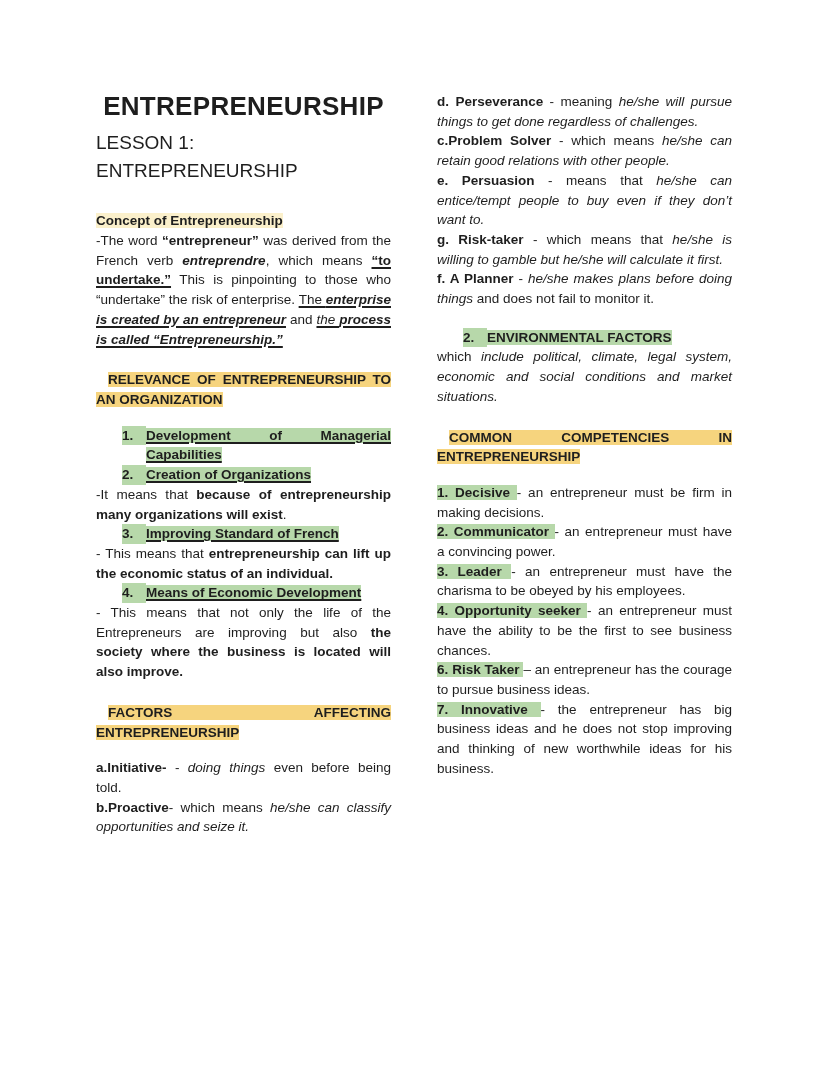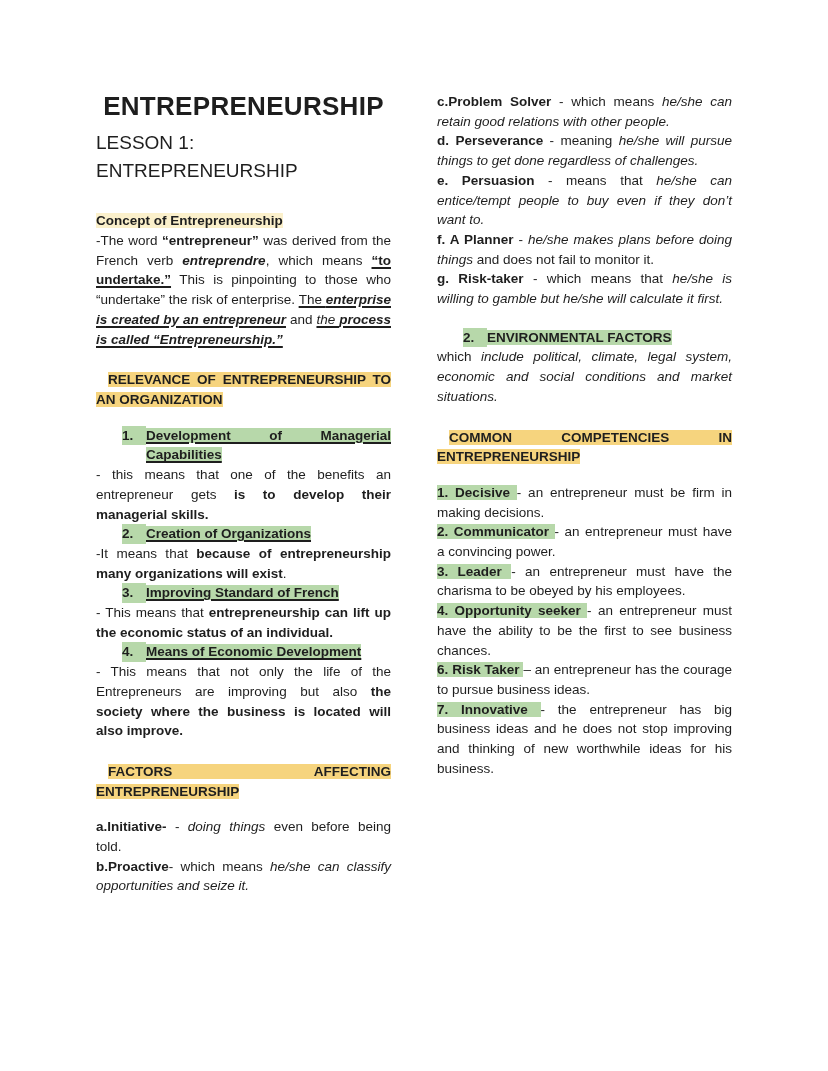--- a/index.html
+++ b/index.html
@@ -58,39 +58,38 @@
 
 <div class="page">
   <div class="col col-left">
     <h1 class="doc-title">ENTREPRENEURSHIP</h1>
     <div class="doc-subtitle">LESSON 1: ENTREPRENEURSHIP</div>
     <div>
         <div class="block h-cream"><span class="b hl-cream">Concept of Entrepreneurship</span></div>
         <div class="block para"><span>-The word </span><span class="b">“entrepreneur”</span><span> was derived from the French verb </span><span class="b i">entreprendre</span><span>, which means </span><span class="b u">“to undertake.”</span><span> This is pinpointing to those who “undertake” the risk of enterprise. </span><span class="u">The </span><span class="b i u">enterprise is created by an entrepreneur</span><span> and </span><span class="i u">the </span><span class="b i u">process is called “Entrepreneurship.”</span></div>
         <div class="block h-yellow"><span class="b hl-yellow">RELEVANCE OF ENTREPRENEURSHIP TO AN ORGANIZATION</span></div>
         <div class="block numbered"><span class="num hl-green">1.</span><span class="b u hl-green">Development of Managerial Capabilities</span></div>
-        <div class="block para"><span>- this means that one of the benefits  an entrepreneur gets </span><span class="b">is to develop their managerial skills.</span></div>
         <div class="block numbered"><span class="num hl-green">2.</span><span class="b u hl-green">Creation of Organizations</span></div>
         <div class="block para"><span>-It means that </span><span class="b">because of entrepreneurship many organizations will exist</span><span>.</span></div>
         <div class="block numbered"><span class="num hl-green">3.</span><span class="b u hl-green">Improving Standard of French</span></div>
         <div class="block para"><span>- This means that </span><span class="b">entrepreneurship can lift up the  economic status of an individual.</span></div>
         <div class="block numbered"><span class="num hl-green">4.</span><span class="b u hl-green">Means of Economic Development</span></div>
         <div class="block para"><span>- This means that not only the life of the Entrepreneurs are improving but also </span><span class="b">the society where the business is located will also improve.</span></div>
         <div class="block h-yellow"><span class="b hl-yellow">FACTORS AFFECTING ENTREPRENEURSHIP</span></div>
         <div class="block para"><span class="b">a.Initiative-</span><span> - </span><span class="i">doing things</span><span> even before being told.</span></div>
         <div class="block para"><span class="b">b.Proactive</span><span>- which means </span><span class="i">he/she can classify opportunities and seize it.</span></div>
       </div>
   </div>
   <div class="col col-right">
     <div>
+        <div class="block para"><span class="b">d. Perseverance</span><span> - meaning </span><span class="i">he/she will pursue things to get done regardless of challenges.</span></div>
         <div class="block para"><span class="b">c.Problem Solver</span><span> - which means </span><span class="i">he/she can retain good relations with other people.</span></div>
-        <div class="block para"><span class="b">d. Perseverance</span><span> - meaning </span><span class="i">he/she will pursue things to get done regardless of challenges.</span></div>
         <div class="block para"><span class="b">e. Persuasion</span><span> - means that </span><span class="i">he/she can entice/tempt people to buy even if they don’t want to.</span></div>
+        <div class="block para"><span class="b">g. Risk-taker</span><span> - which means that </span><span class="i">he/she is willing to gamble but he/she will calculate it first.</span></div>
         <div class="block para"><span class="b">f. A Planner</span><span> - </span><span class="i">he/she makes plans before doing things</span><span> and does not fail to  monitor it.</span></div>
-        <div class="block para"><span class="b">g. Risk-taker</span><span> - which means that </span><span class="i">he/she is willing to gamble but he/she will calculate it first.</span></div>
         <div class="block numbered spaced"><span class="num hl-green">2.</span><span class="b hl-green">ENVIRONMENTAL FACTORS</span></div>
         <div class="block para"><span>which </span><span class="i">include political, climate, legal system,  economic and social conditions and market situations.</span></div>
         <div class="block h-yellow"><span class="b hl-yellow">COMMON COMPETENCIES IN ENTREPRENEURSHIP</span></div>
         <div class="block para"><span class="b hl-green">1. Decisive </span><span>- an entrepreneur must be firm in making decisions.</span></div>
         <div class="block para"><span class="b hl-green">2. Communicator </span><span>- an entrepreneur must have a convincing power.</span></div>
         <div class="block para"><span class="b hl-green">3. Leader </span><span>- an entrepreneur must have the charisma to be obeyed by his  employees.</span></div>
         <div class="block para"><span class="b hl-green">4. Opportunity seeker </span><span>- an entrepreneur must have the ability to be the first to  see business chances.</span></div>
         <div class="block para"><span class="b hl-green">6. Risk Taker </span><span>– an entrepreneur has the courage to pursue business ideas.</span></div>
         <div class="block para"><span class="b hl-green">7. Innovative </span><span>- the entrepreneur has big business ideas and he does not stop improving and thinking of new worthwhile ideas for his business.</span></div>
       </div>

